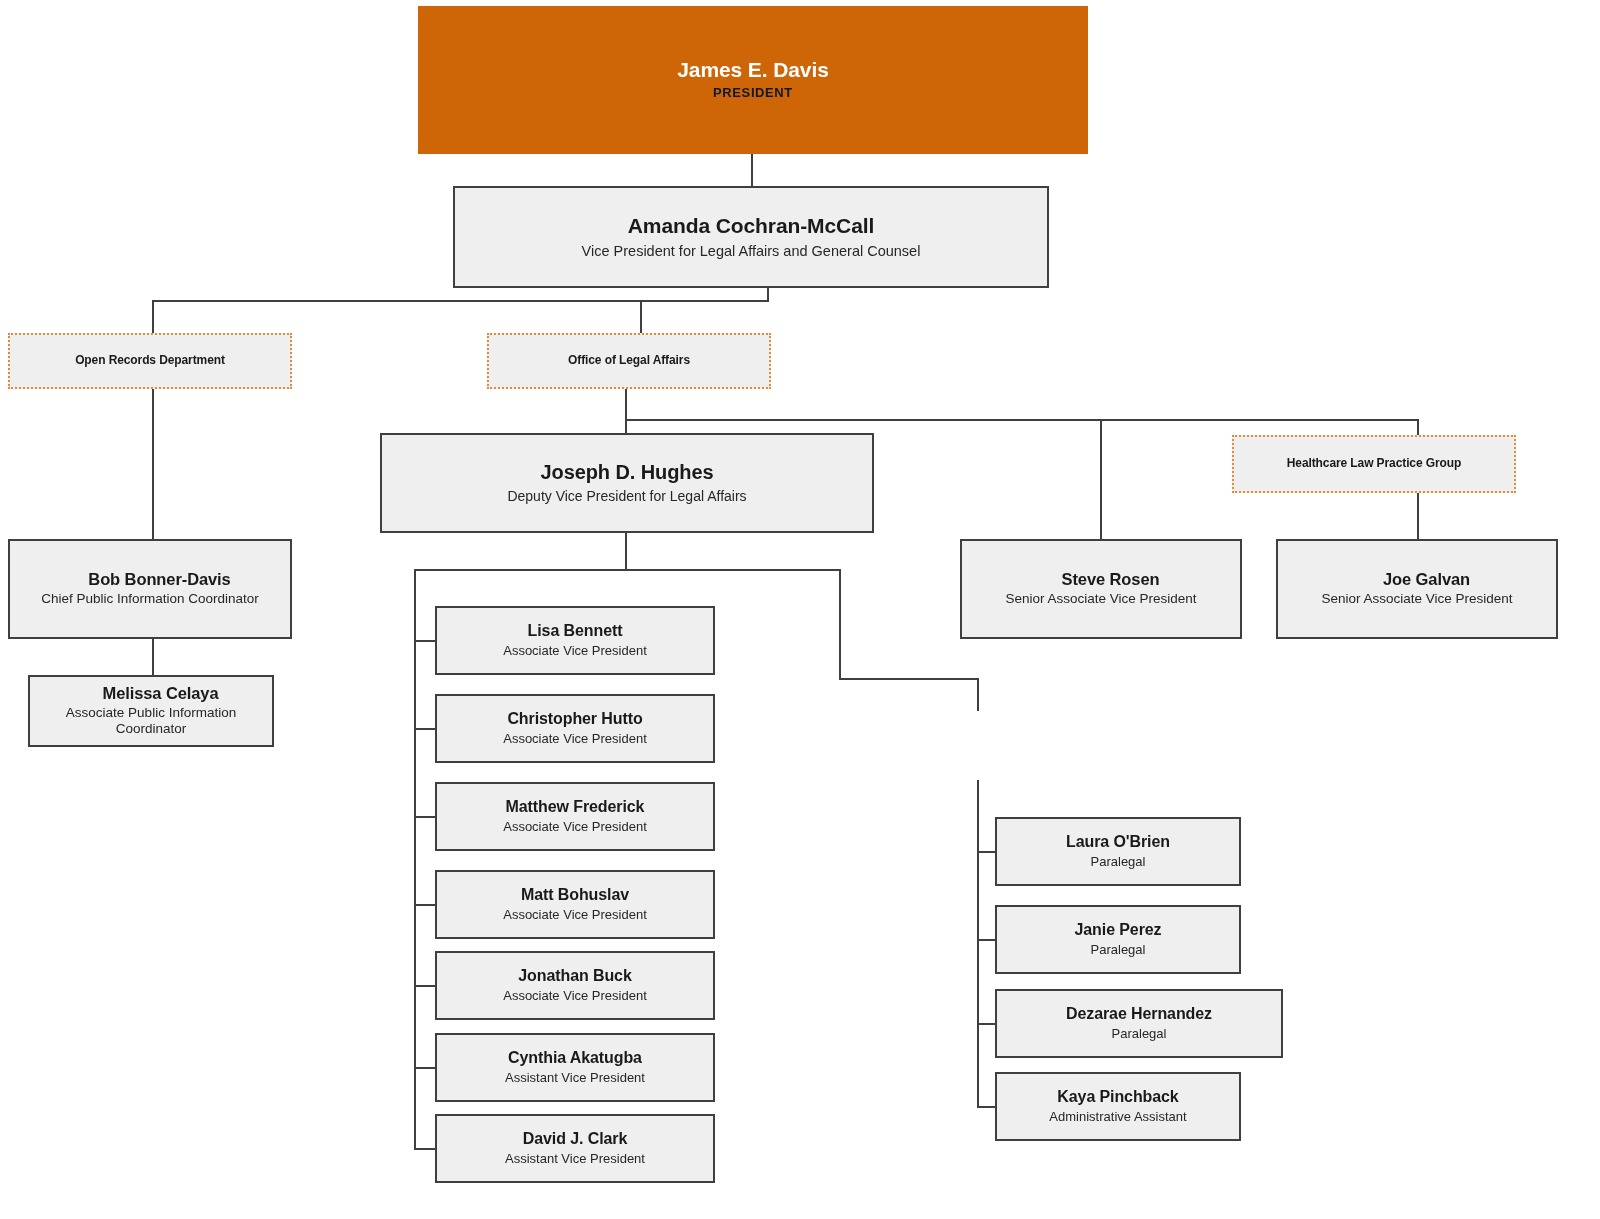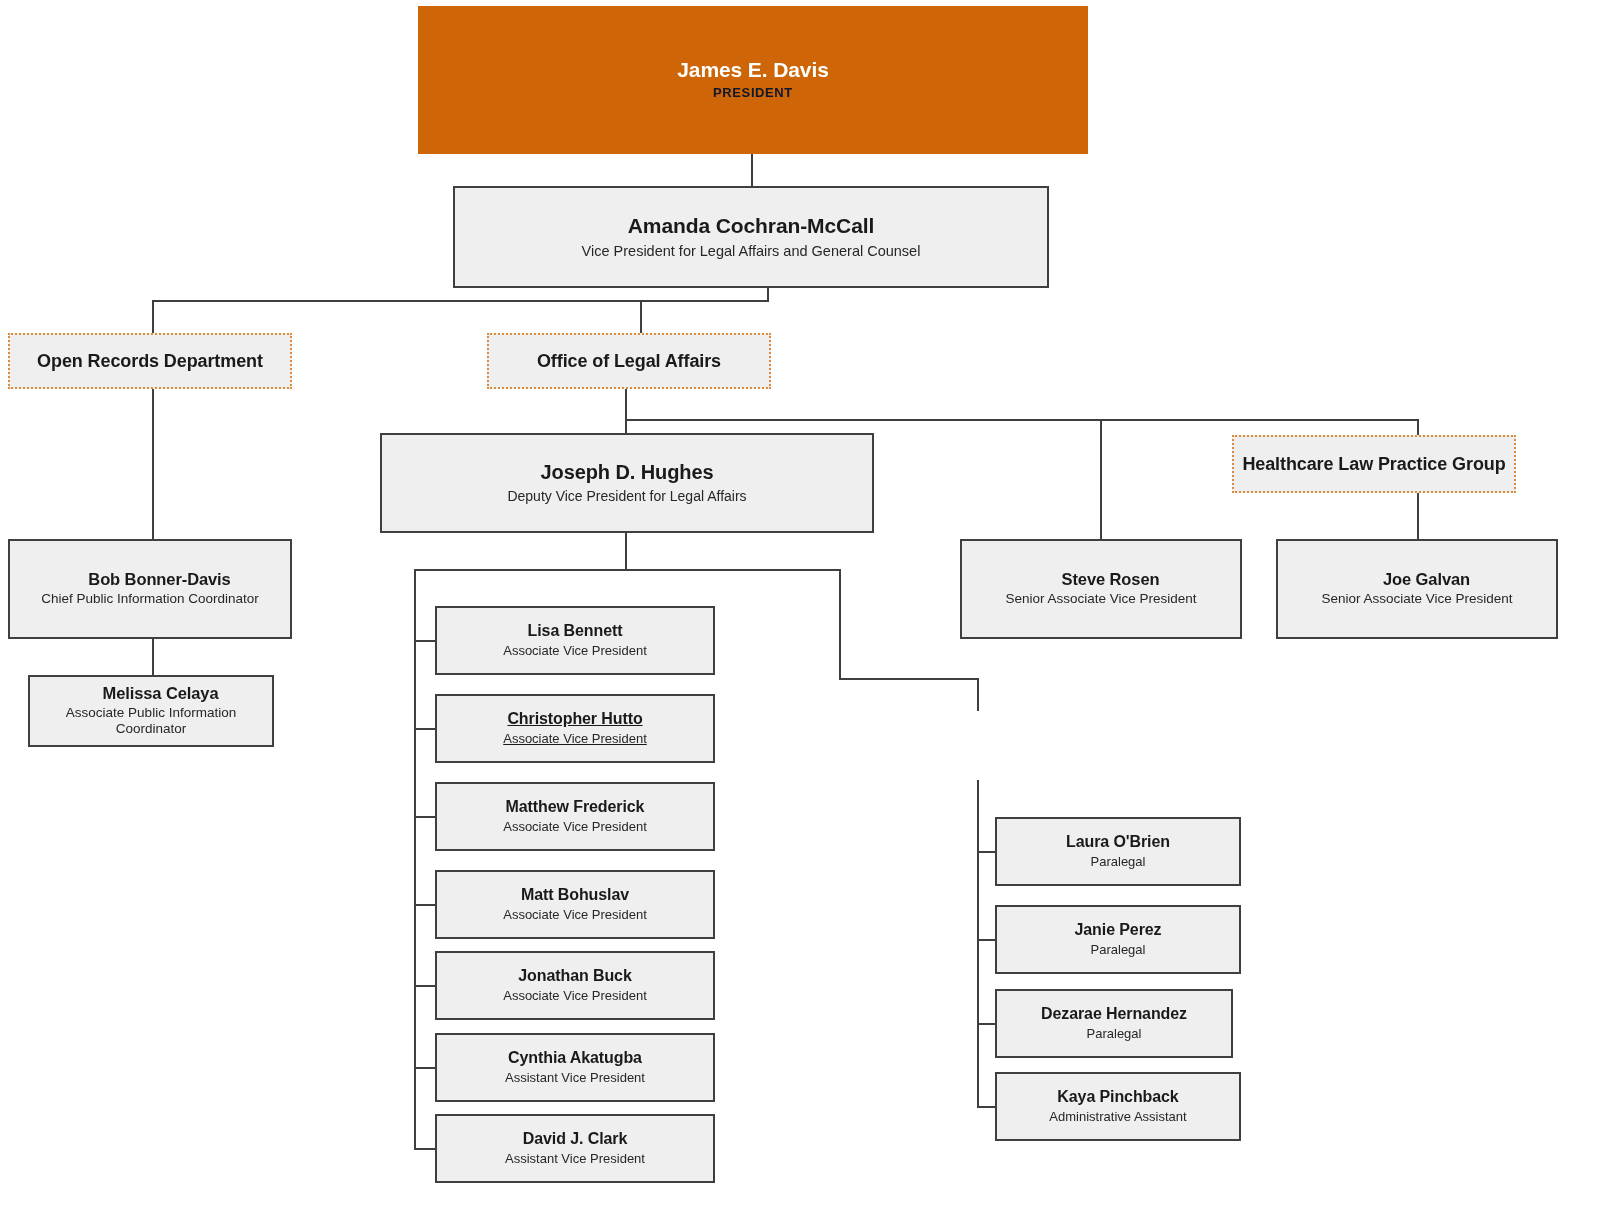--- a/index.html
+++ b/index.html
@@ -58,21 +58,21 @@
 
   
   .node.vp .nm{font-size:21px;}
   .node.vp .ttl{font-size:14.5px;margin-top:4px;}
 
   
   .node.group{
     border:2px dotted #e08a3c;
     background:#efefef;
   }
-  .node.group .nm{font-size:18px;}
+  .node.group .nm{font-size:12px;}
 
   
   .node.deputy .nm{font-size:20px;}
   .node.deputy .ttl{font-size:14px;margin-top:4px;}
 
   
   .node.person .nm{font-size:16.5px;margin-left:19px;}
   .node.person .ttl{font-size:13.5px;margin-top:2px;}
 
   
@@ -172,21 +172,21 @@
   <div class="node person" style="left:1276px;top:539px;width:282px;height:100px;">
     <div class="nm">Joe Galvan</div>
     <div class="ttl">Senior Associate Vice President</div>
   </div>
 
 
   <div class="node item" style="left:435px;top:606px;width:280px;height:69px;">
     <div class="nm">Lisa Bennett</div>
     <div class="ttl">Associate Vice President</div>
   </div>
-  <div class="node item" style="left:435px;top:694px;width:280px;height:69px;text-decoration:underline;">
+  <div class="node item" style="left:435px;top:694px;width:280px;height:69px;">
     <div class="nm">Christopher Hutto</div>
     <div class="ttl">Associate Vice President</div>
   </div>
   <div class="node item" style="left:435px;top:782px;width:280px;height:69px;">
     <div class="nm">Matthew Frederick</div>
     <div class="ttl">Associate Vice President</div>
   </div>
   <div class="node item" style="left:435px;top:870px;width:280px;height:69px;">
     <div class="nm">Matt Bohuslav</div>
     <div class="ttl">Associate Vice President</div>
@@ -205,21 +205,21 @@
   </div>
 
   <div class="node item" style="left:995px;top:817px;width:246px;height:69px;">
     <div class="nm">Laura O'Brien</div>
     <div class="ttl">Paralegal</div>
   </div>
   <div class="node item" style="left:995px;top:905px;width:246px;height:69px;">
     <div class="nm">Janie Perez</div>
     <div class="ttl">Paralegal</div>
   </div>
-  <div class="node item" style="left:995px;top:989px;width:238px;height:69px;">
+  <div class="node item" style="left:995px;top:989px;width:288px;height:69px;">
     <div class="nm">Dezarae Hernandez</div>
     <div class="ttl">Paralegal</div>
   </div>
   <div class="node item" style="left:995px;top:1072px;width:246px;height:69px;">
     <div class="nm">Kaya Pinchback</div>
     <div class="ttl">Administrative Assistant</div>
   </div>
 
 </div>
 

